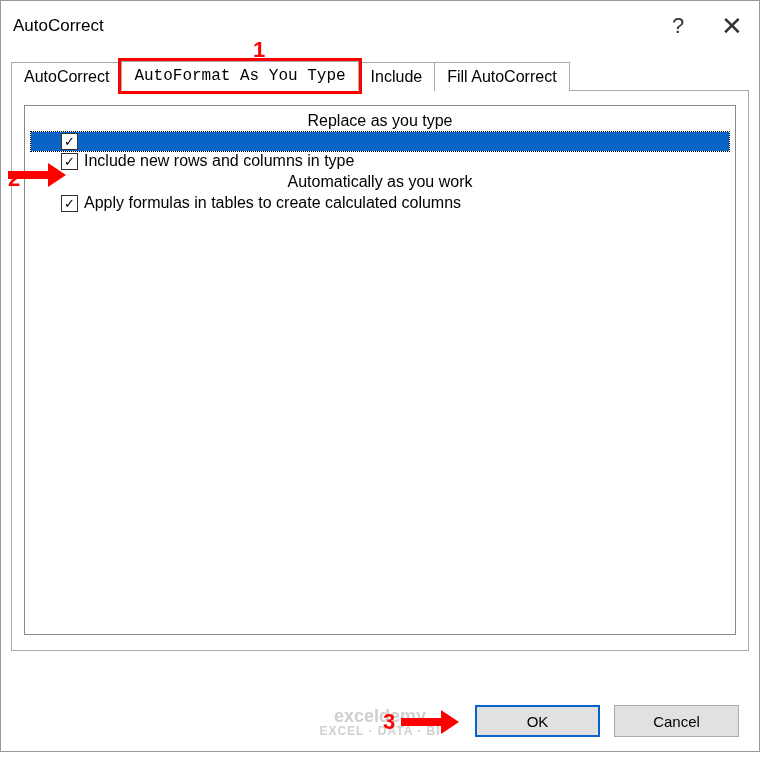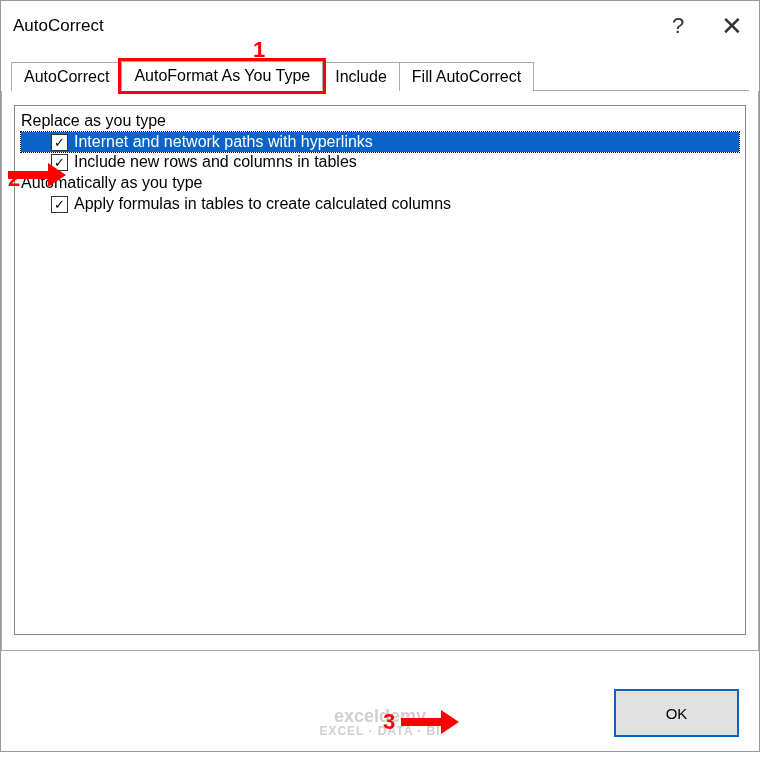--- a/index.html
+++ b/index.html
@@ -64,31 +64,33 @@
       background: #fff;
       font-size: 16px;
       cursor: pointer;
       position: relative;
       z-index: 1;
       margin-right: -1px;
     }
     .tab.active {
       border-bottom: 1px solid #fff;
       z-index: 3;
+      font-family: Liberation Mono, monospace;
     }
     .tab.highlighted {
       box-shadow: 0 0 0 3px #ff0000;
       z-index: 4;
     }
     .tabpanel {
       border: 1px solid #aaa;
       border-top: none;
-      margin: 0 0;
+      margin: 0 10px;
       padding: 14px 12px;
       height: 560px;
+      text-align: center;
     }
     .content-box {
       border: 1px solid #888;
       height: 530px;
       padding: 4px 6px;
       position: relative;
     }
     .section-label {
       font-size: 16px;
       padding: 2px 0;
@@ -122,21 +124,21 @@
     .check-label { font-size: 16px; }
     .footer {
       position: absolute;
       bottom: 14px;
       right: 20px;
       display: flex;
       gap: 14px;
     }
     .btn {
       width: 125px;
-      height: 48px;
+      height: 32px;
       border: 1px solid #aaa;
       background: #e1e1e1;
       font-size: 15px;
       cursor: pointer;
       display: flex;
       align-items: center;
       justify-content: center;
       text-align: center;
     }
     .btn.primary {
@@ -214,39 +216,39 @@
     <div class="tab">Include</div>
     <div class="tab">Fill AutoCorrect</div>
   </div>
 
   <div class="tabpanel">
     <div class="content-box">
 
       <div class="section-label">Replace as you type</div>
       <div class="check-row highlighted">
         <span class="chk checked"></span>
-        <span class="check-label">Internet and network paths with hyperlinks</span>
       </div>
 
       <div class="check-row">
         <span class="chk checked"></span>
-        <span class="check-label">Include new rows and columns in tables</span>
+        <span class="check-label">Include new rows and columns in type</span>
       </div>
 
-      <div class="section-label">Automatically as you type</div>
+      <div class="section-label">Automatically as you work</div>
       <div class="check-row">
         <span class="chk checked"></span>
         <span class="check-label">Apply formulas in tables to create calculated columns</span>
       </div>
 
     </div>
   </div>
 
   <div class="watermark">
     <span>exceldemy</span>
     <small>EXCEL · DATA · BI</small>
   </div>
 
   <div class="footer">
     <div class="btn primary">OK</div>
+    <div class="btn">Cancel</div>
   </div>
 
 </div>
 
 </body></html>

